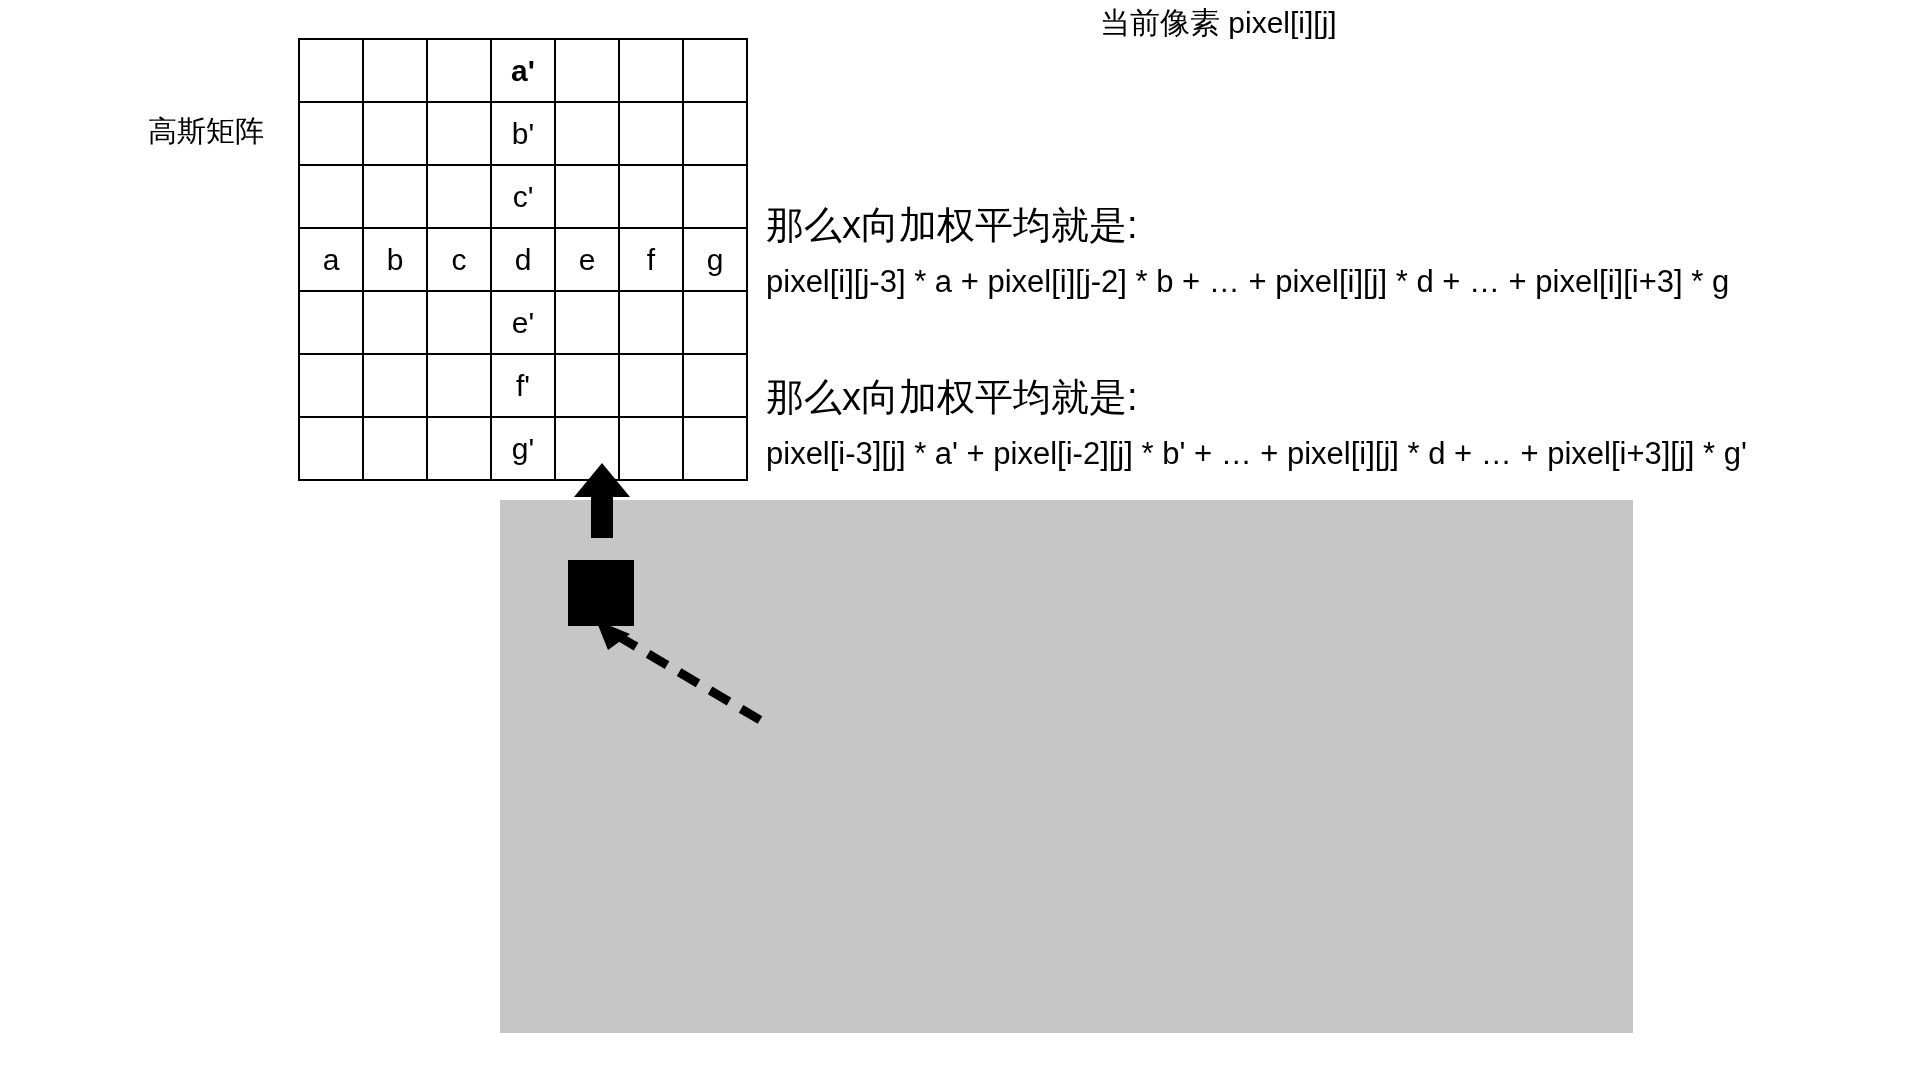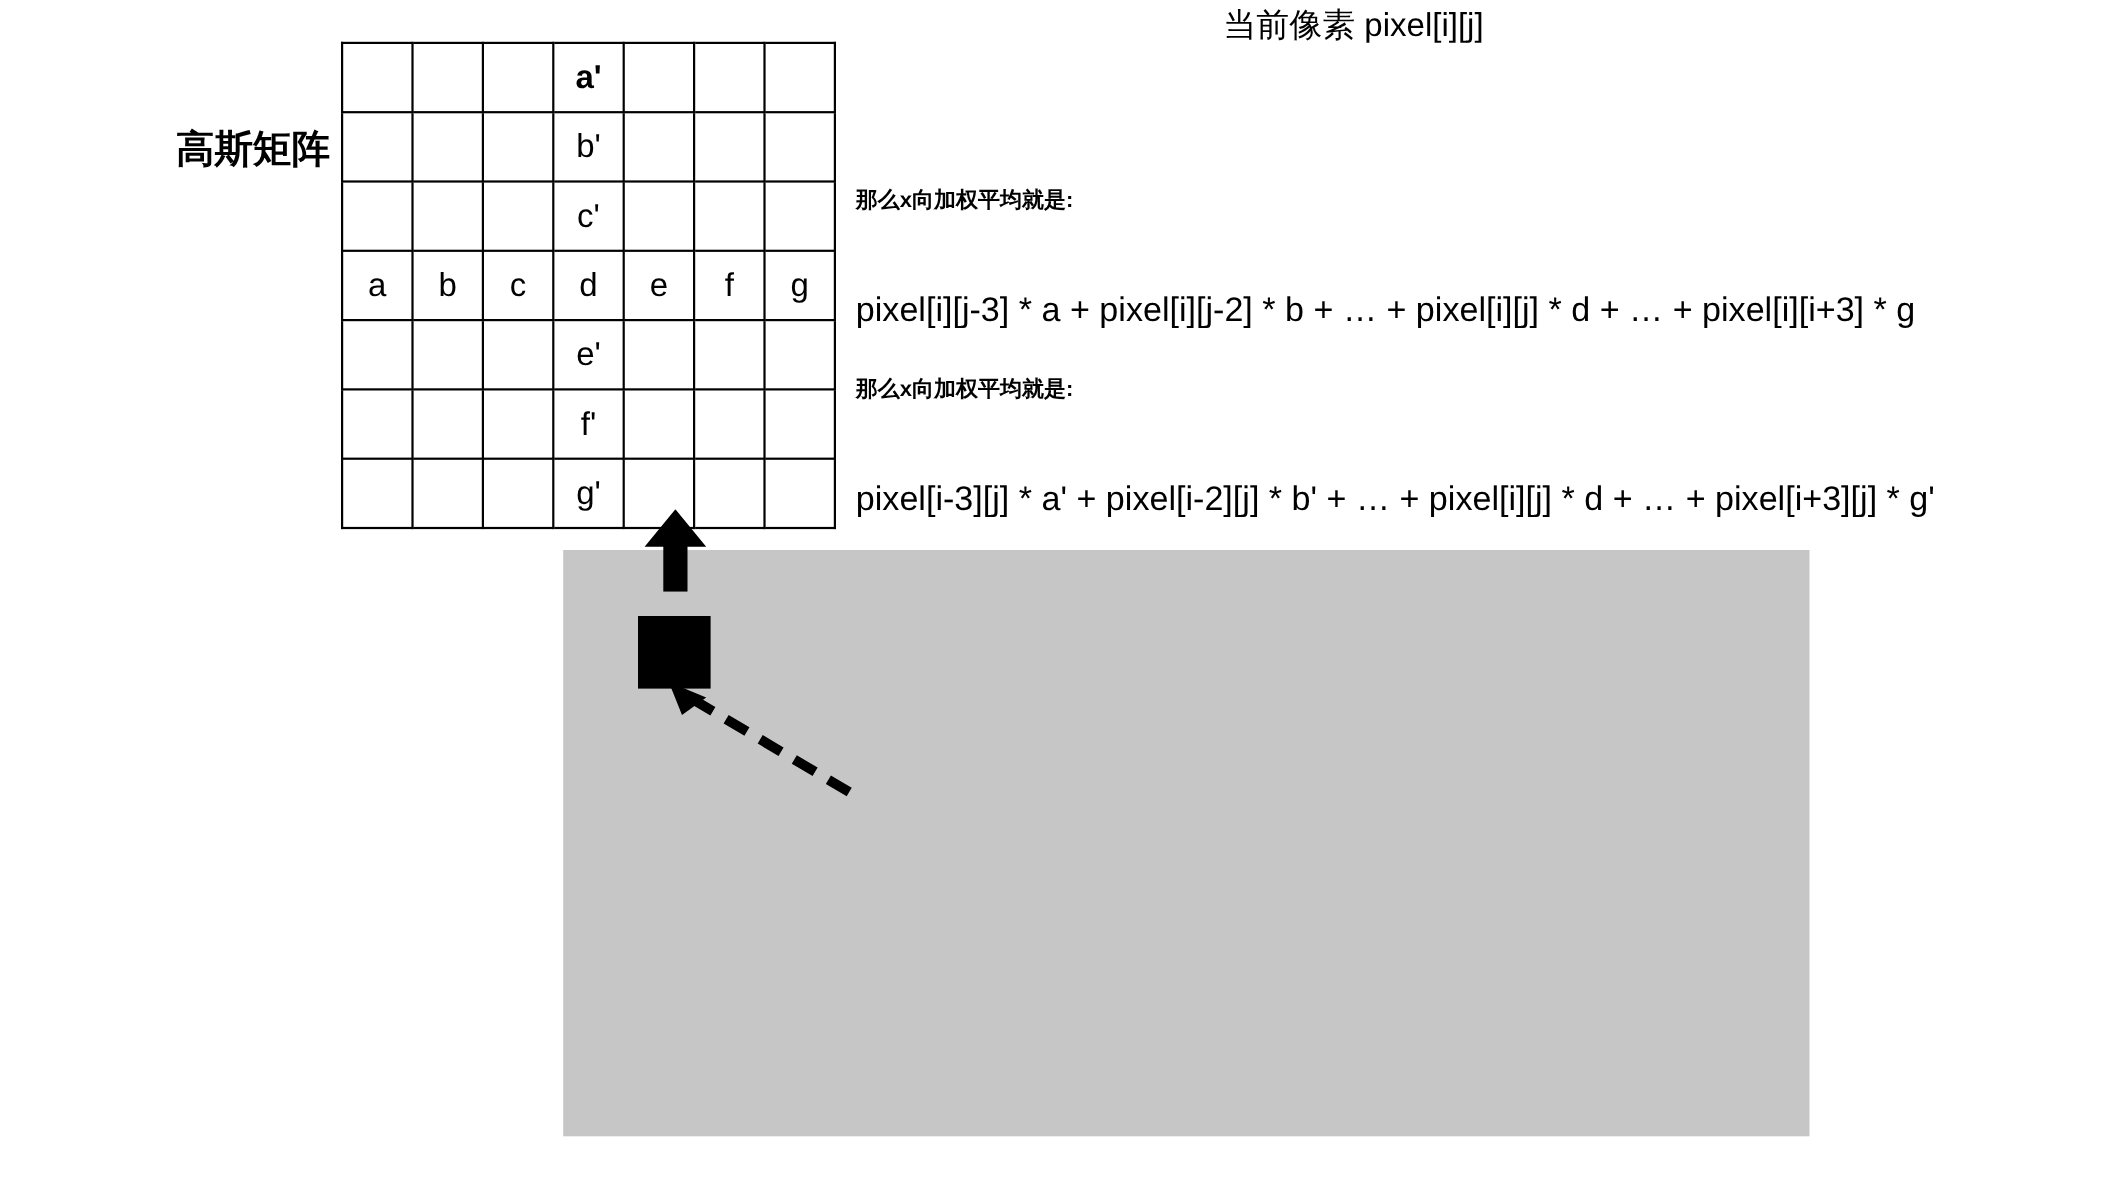--- a/index.html
+++ b/index.html
@@ -10,21 +10,21 @@
   body {
     width: 1920px;
     height: 1080px;
     position: relative;
     font-family: "Liberation Sans", sans-serif;
     color: #000000;
     overflow: hidden;
   }
   #stage {
     position: absolute;
-    left: 12px;
+    left: 0;
     top: 0;
     width: 1517px;
     height: 1080px;
   }
 
   
   #matrix {
     position: absolute;
     left: 298px;
     top: 38px;
@@ -43,31 +43,31 @@
   }
   #matrix td.filled-bold {
     font-weight: bold;
   }
 
   
   #matrix-label {
     position: absolute;
     left: 148px;
     top: 112px;
-    font-size: 35px;
-    white-space: nowrap;
-    font-weight: bold;
+    font-size: 29px;
+    white-space: nowrap;
   }
 
   
   .heading-cn {
     position: absolute;
-    font-size: 20px;
-    font-weight: bold;
-    white-space: nowrap;
+    font-size: 38px;
+    font-weight: normal;
+    white-space: nowrap;
+    margin-top: 32px;
   }
   .formula {
     position: absolute;
     font-size: 31px;
     white-space: nowrap;
   }
   #top-title {
     position: absolute;
     left: 1100px;
     top: 3px;

